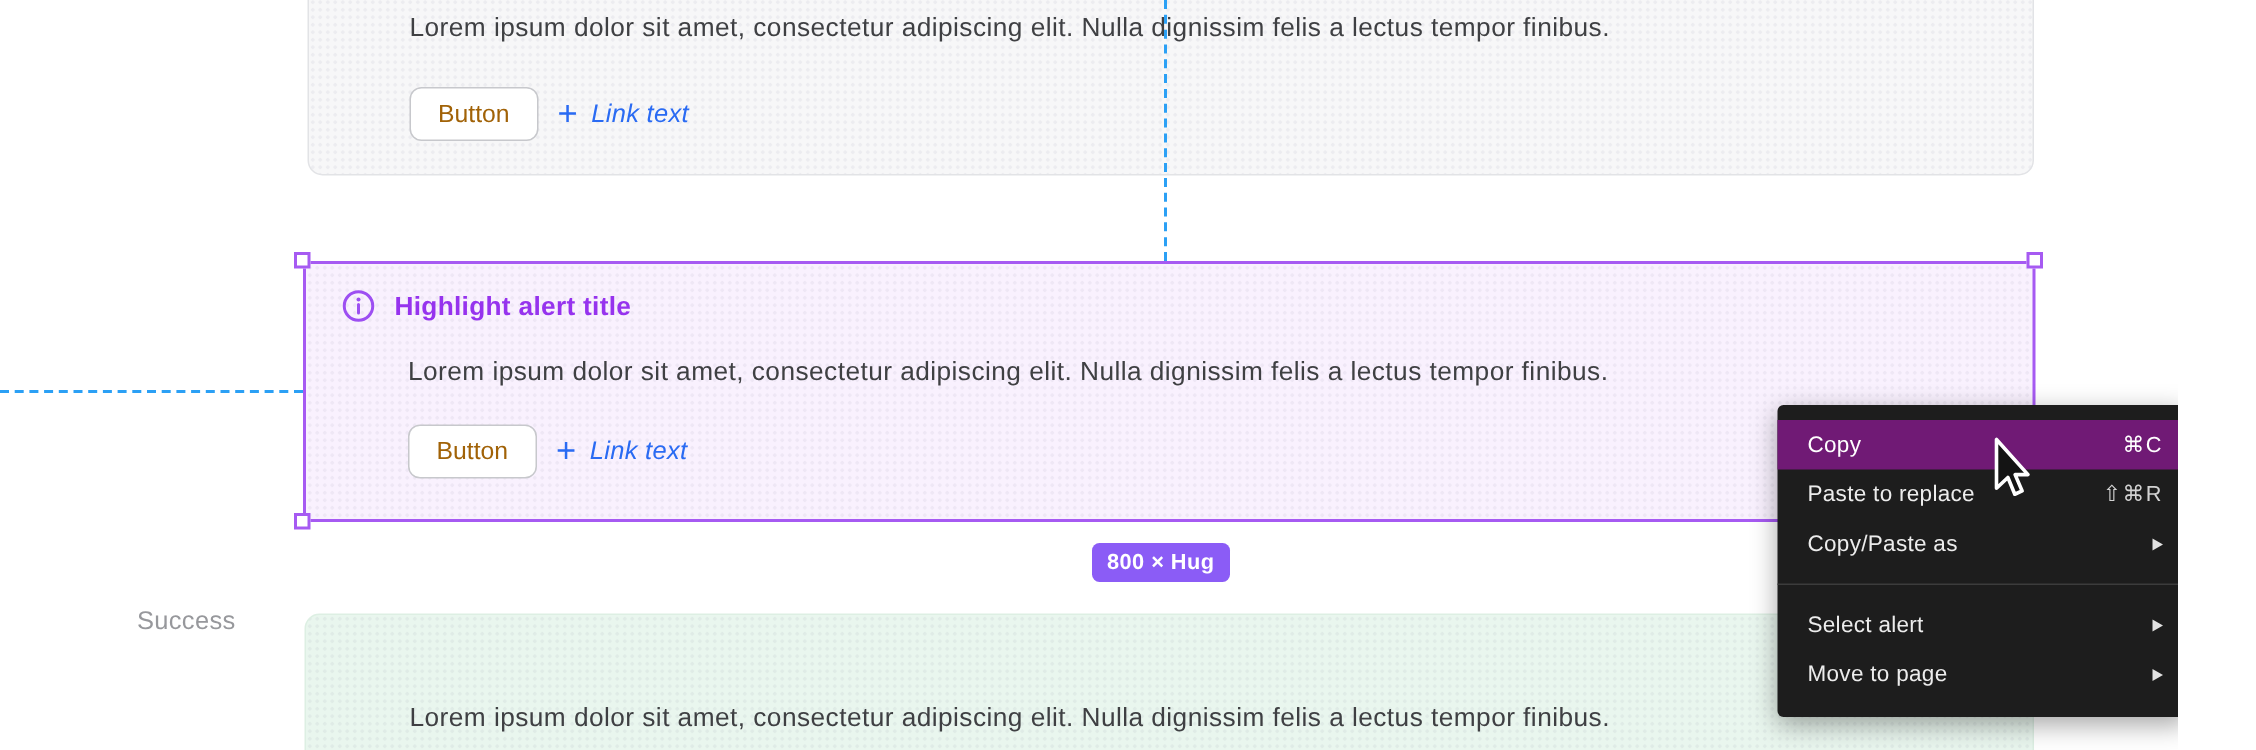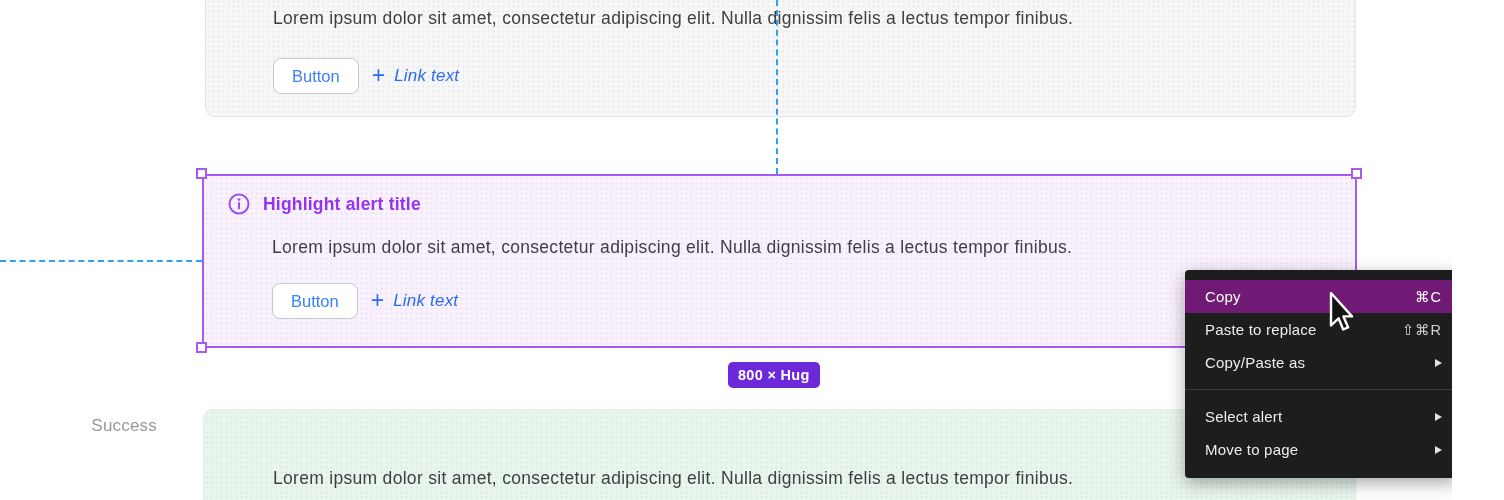--- a/index.html
+++ b/index.html
@@ -29,41 +29,41 @@
   .alert-body{
     position:absolute;font-size:17.5px;letter-spacing:0.3px;color:#3f4043;line-height:20px;white-space:nowrap;
   }
   .alert-head{position:absolute;display:flex;align-items:center;gap:13px;}
   .alert-title{font-size:17.5px;font-weight:bold;letter-spacing:0.2px;line-height:22px;white-space:nowrap;}
   .title-purple{color:#9633ee;}
   .title-green{color:#12923f;}
   .actions{position:absolute;display:flex;align-items:center;height:36px;}
   .btn{
     box-sizing:border-box;height:36px;padding:0 18px;background:#ffffff;
-    border:1px solid #c7c8cc;border-radius:8px;font-size:16.5px;color:#3b82f6;
+    border:1px solid #c7c8cc;border-radius:8px;font-size:16.5px;color:#a16207;
     display:flex;align-items:center;cursor:default;
   }
   .link{display:flex;align-items:center;margin-left:13px;gap:9px;cursor:default;}
   .plus{color:#2a6bf3;font-size:23px;font-weight:400;line-height:20px;margin-top:-2px;}
   .link-label{color:#2a6bf3;font-size:17px;font-weight:500;letter-spacing:0.2px;font-style:italic;}
   
   .row-label{
     position:absolute;left:0;width:157px;text-align:right;
     color:#97989c;font-size:17px;letter-spacing:0.2px;
   }
   
   .guide-v{position:absolute;left:776px;top:0;height:174px;width:0;border-left:2px dashed #2ba0f5;z-index:3;}
   .guide-h{position:absolute;left:0;top:260px;width:202px;height:0;border-top:2px dashed #2ba0f5;z-index:3;}
   .handle{
     position:absolute;width:11px;height:11px;background:#fff;border:2px solid #a65af2;
     box-sizing:border-box;z-index:6;
   }
   .size-badge{
     position:absolute;left:728px;top:362px;height:26px;line-height:26px;padding:0 10px;
-    background:#6d28d9;color:#ffffff;font-size:14.5px;font-weight:bold;letter-spacing:0.3px;
+    background:#8b5cf6;color:#ffffff;font-size:14.5px;font-weight:bold;letter-spacing:0.3px;
     border-radius:5px;z-index:7;white-space:nowrap;text-align:right;
   }
   
   .cicon{display:block;}
   
   .menu{
     position:absolute;left:1185px;top:270px;width:273px;box-sizing:border-box;
     background:#1d1d1d;border-radius:4px;padding:10px 0 12px 0;z-index:20;
     box-shadow:0 5px 17px rgba(0,0,0,0.35);
   }
@@ -101,21 +101,21 @@
       <div class="link">
         <span class="plus">+</span>
         <span class="link-label">Link text</span>
       </div>
     </div>
   </div>
 
   <div class="guide-v"></div>
   <div class="guide-h"></div>
 
-  <div class="row-label" style="top:416px;">Success</div>
+  <div class="row-label" style="top:404px;">Success</div>
 
   <div class="card card-highlight dots">
     <div class="alert-head" style="left:24px;top:17px;">
       <svg class="cicon" width="22" height="22" viewBox="0 0 22 22">
         <circle cx="11" cy="11" r="9.5" fill="none" stroke="#9d4ff2" stroke-width="2"></circle>
         <line x1="11" y1="10" x2="11" y2="15.6" stroke="#9d4ff2" stroke-width="2" stroke-linecap="round"></line>
         <circle cx="11" cy="6.6" r="1.35" fill="#9d4ff2"></circle>
       </svg>
       <span class="alert-title title-purple">Highlight alert title</span>
     </div>

